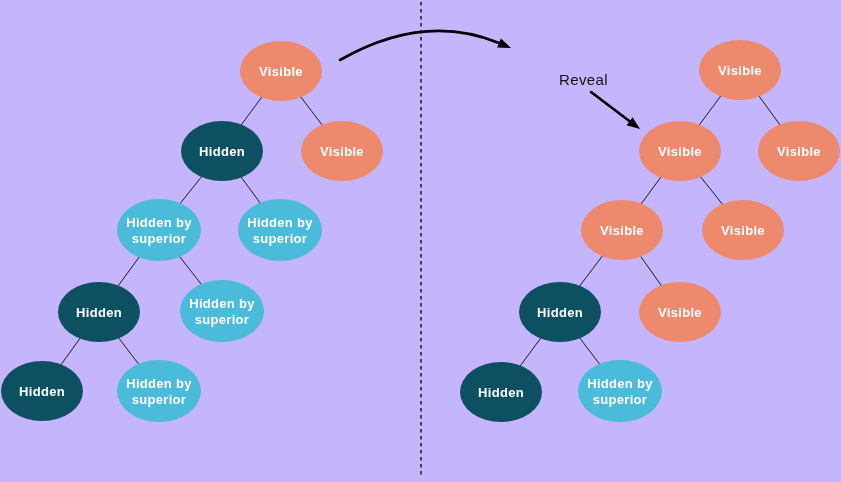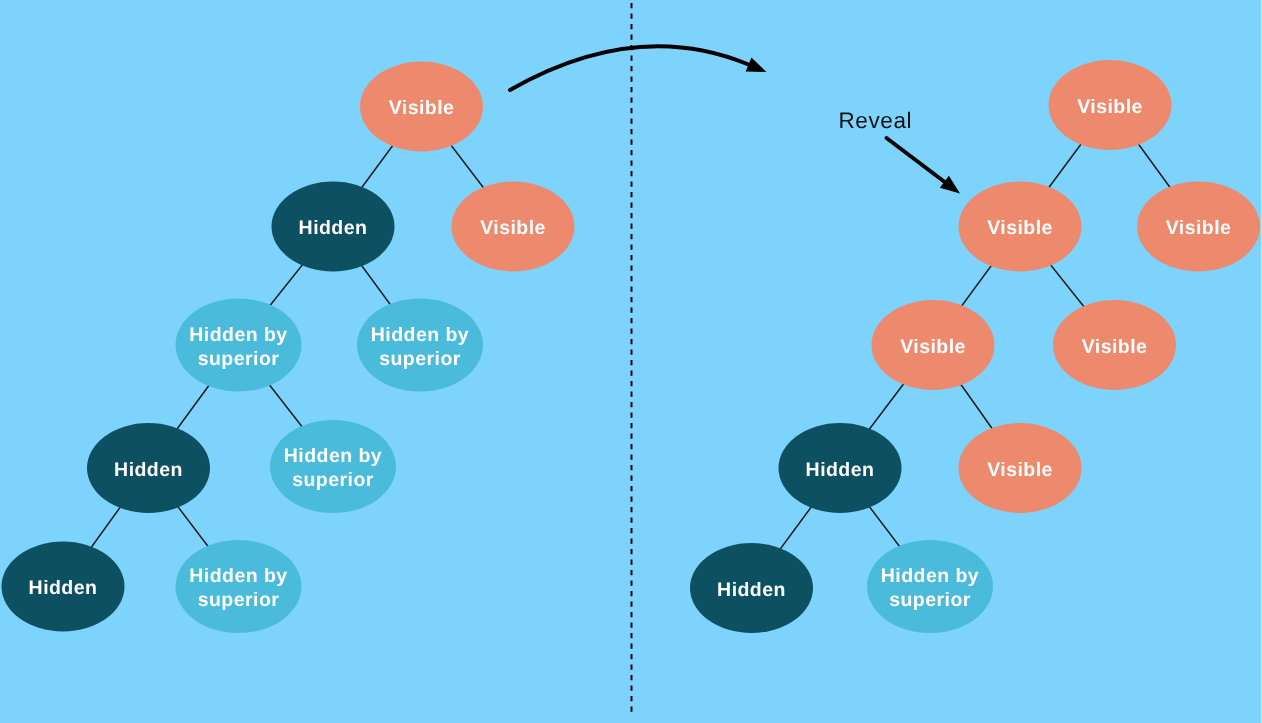--- a/index.html
+++ b/index.html
@@ -8,21 +8,21 @@
     background: #ffffff;
     width: 841px;
     height: 482px;
     overflow: hidden;
     font-family: "Liberation Sans", sans-serif;
   }
   .stage {
     position: relative;
     width: 841px;
     height: 482px;
-    background: #7dd3fc;
+    background: #c4b5fd;
   }
   svg { display: block; }
   .edge {
     stroke: #1c1c1c;
     stroke-width: 1;
   }
   .node-label {
     font-family: "Liberation Sans", sans-serif;
     font-size: 13px;
     font-weight: 600;

